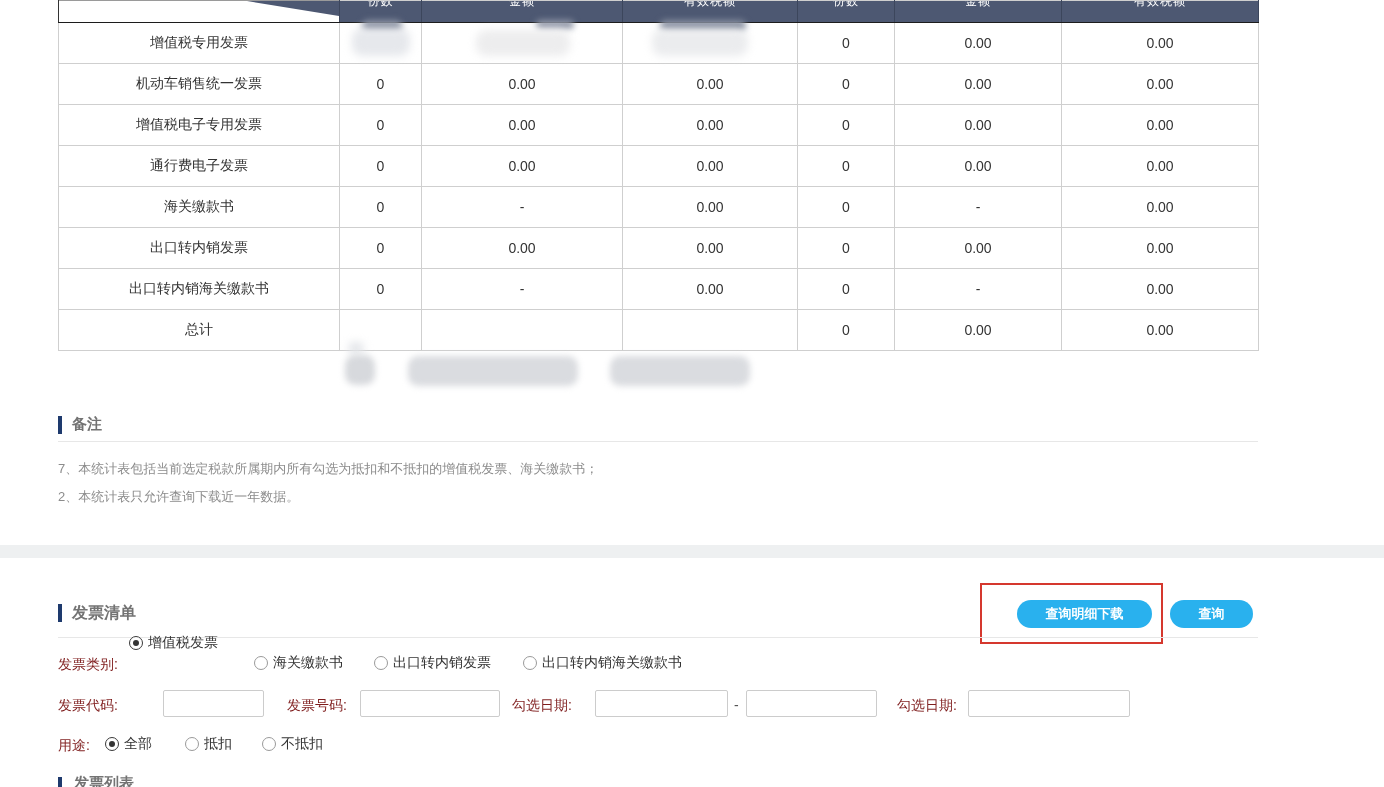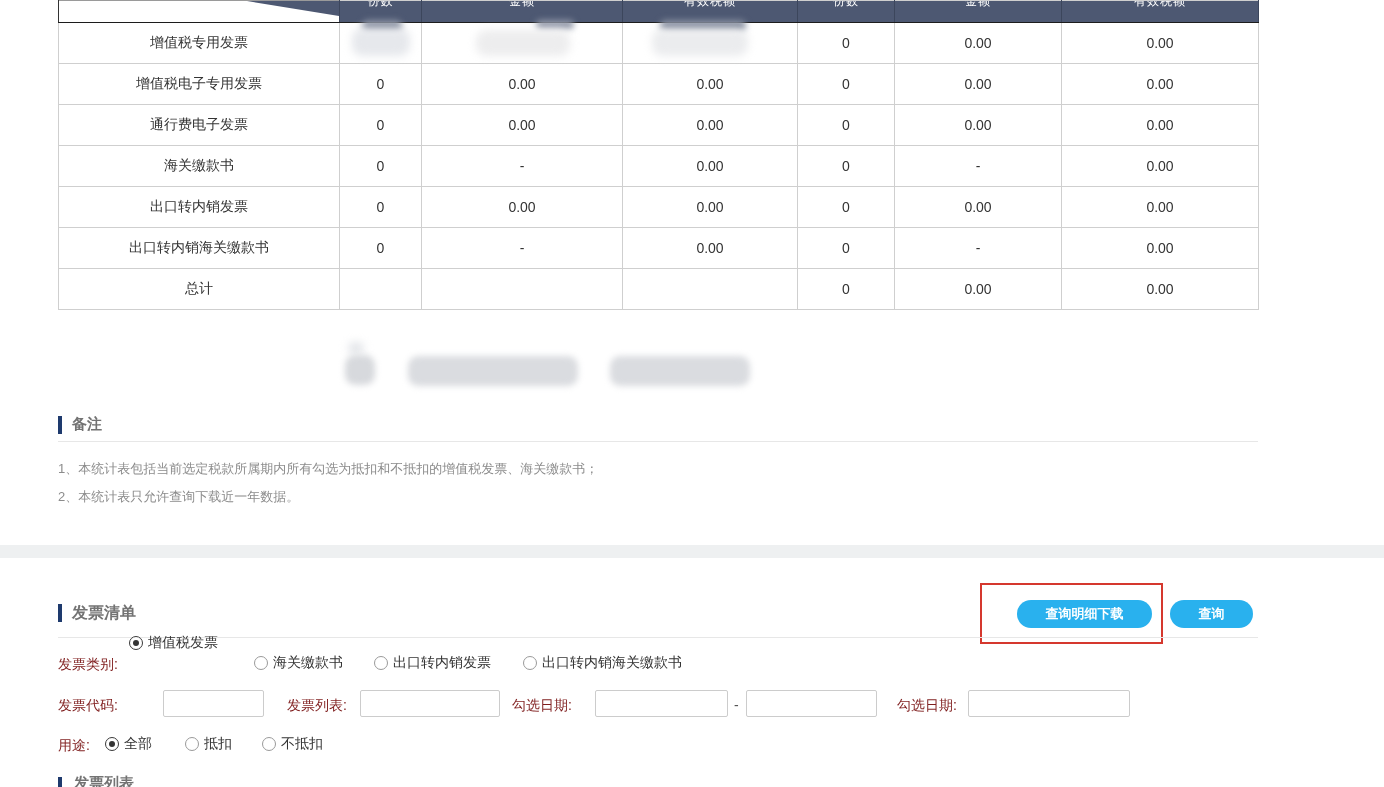--- a/index.html
+++ b/index.html
@@ -88,20 +88,29 @@
         <tr>
           <td>增值税专用发票</td>
           <td></td>
           <td></td>
           <td></td>
           <td> 0</td>
           <td>0.00</td>
           <td>0.00</td>
         </tr>
         <tr>
+          <td>机动车销售统一发票</td>
+          <td>0</td>
+          <td>0.00</td>
+          <td>0.00</td>
+          <td>0</td>
+          <td>0.00</td>
+          <td>0.00</td>
+        </tr>
+        <tr>
           <td>增值税电子专用发票</td>
           <td>0</td>
           <td>0.00</td>
           <td>0.00</td>
           <td>0</td>
           <td>0.00</td>
           <td>0.00</td>
         </tr>
         <tr>
           <td>通行费电子发票</td>
@@ -158,21 +167,21 @@
   <div class="redact dark" style="left:660px;top:20px;width:86px;height:11px;background:#828a9c"></div>
   <div class="redact" style="left:652px;top:29px;width:96px;height:27px;background:#ebecee"></div>
   <div class="redact" style="left:348px;top:342px;width:16px;height:12px;background:#e3e5e9"></div>
   <div class="redact dark" style="left:345px;top:355px;width:30px;height:30px;background:#d7d9dd"></div>
   <div class="redact dark" style="left:408px;top:356px;width:170px;height:30px;background:#dadce0"></div>
   <div class="redact dark" style="left:610px;top:356px;width:140px;height:30px;background:#dadce0"></div>
 
   <div class="sec-bar" style="left:58px;top:416px"></div>
   <div class="sec-title" style="left:72px;top:415px;font-size:15px">备注</div>
   <div class="divider" style="top:441px"></div>
-  <div class="note" style="top:460px">1、本统计表包括当前选定税款所属期内所有勾选为抵扣和不抵扣的增值税发票、海关缴款书；</div>
+  <div class="note" style="top:460px">7、本统计表包括当前选定税款所属期内所有勾选为抵扣和不抵扣的增值税发票、海关缴款书；</div>
   <div class="note" style="top:488px">2、本统计表只允许查询下载近一年数据。</div>
 
   <div id="band"></div>
 
   <div class="sec-bar" style="left:58px;top:604px"></div>
   <div class="sec-title" style="left:72px;top:603px;font-size:16px">发票清单</div>
   <div id="annot-rect"></div>
   <button class="btn" style="left:1017px;top:600px;width:135px">查询明细下载</button>
   <button class="btn" style="left:1170px;top:600px;width:83px">查询</button>
   <div class="divider" style="top:637px"></div>
@@ -192,21 +201,21 @@
         <span class="radio-label">出口转内销发票</span>
       </div>
       <div class="radio-item" style="left: 523px; top: 654px;">
         <span class="radio-icon"></span>
         <span class="radio-label">出口转内销海关缴款书</span>
       </div>
     </div>
 
   <div class="flabel" style="left:58px;top:697px">发票代码:</div>
   <input class="tinput" style="left: 163px; top: 690px; width: 101px;" value="">
-  <div class="flabel" style="left:287px;top:697px">发票列表:</div>
+  <div class="flabel" style="left:287px;top:697px">发票号码:</div>
   <input class="tinput" style="left: 360px; top: 690px; width: 140px;" value="">
   <div class="flabel" style="left:512px;top:697px">勾选日期:</div>
   <input class="tinput" style="left: 595px; top: 690px; width: 133px;" value="">
   <div class="dash-sep" style="left:734px;top:697px">-</div>
   <input class="tinput" style="left: 746px; top: 690px; width: 131px;" value="">
   <div class="flabel" style="left:897px;top:697px">勾选日期:</div>
   <input class="tinput" style="left: 968px; top: 690px; width: 162px;" value="">
 
   <div class="flabel" style="left:58px;top:737px">用途:</div>
   <div id="usage-radios">

